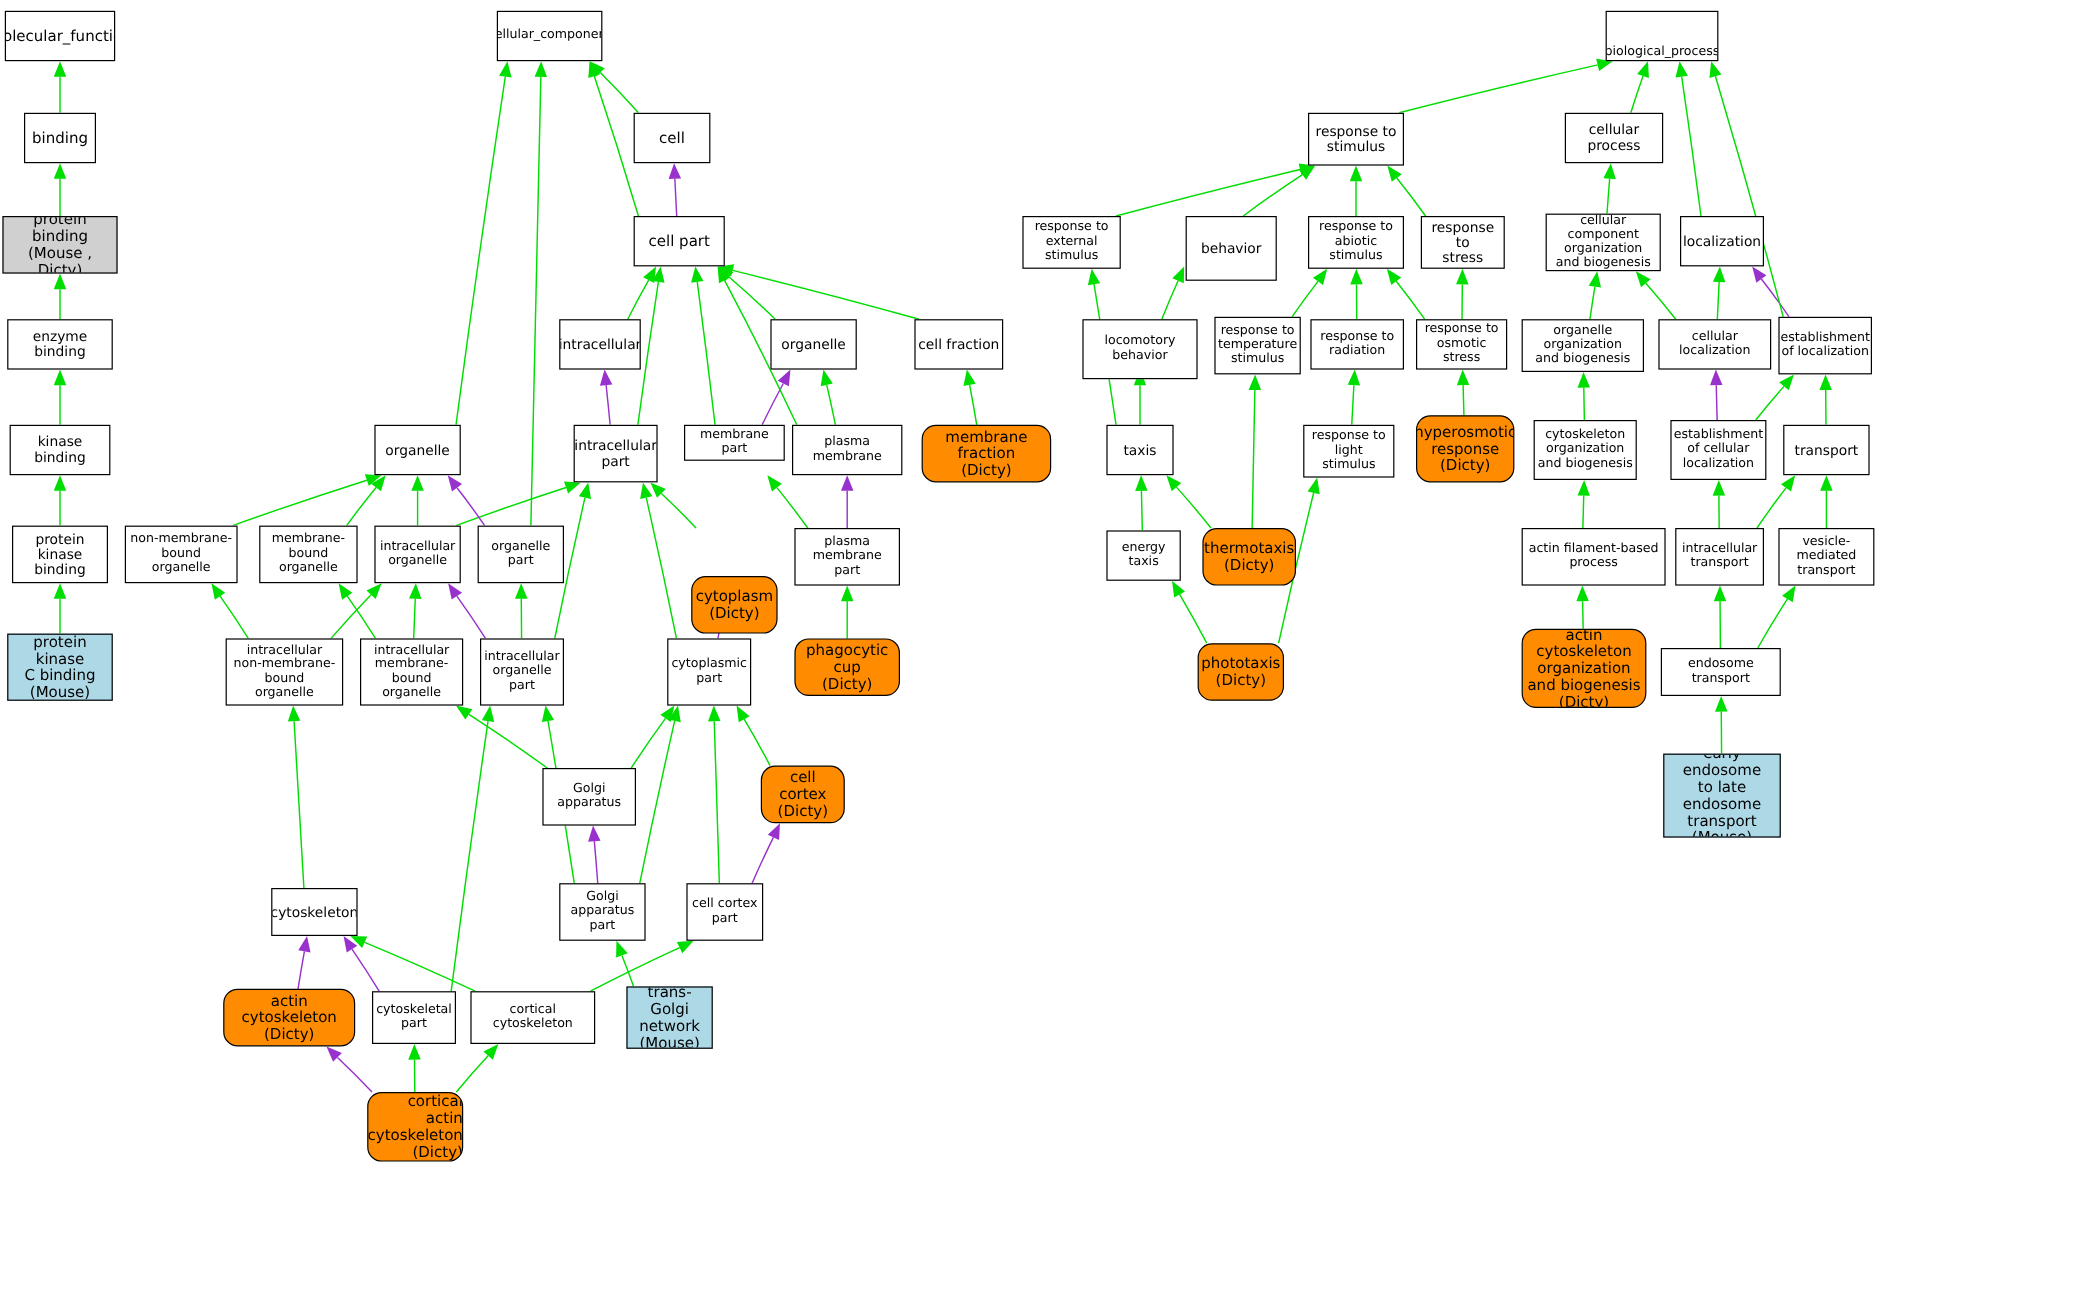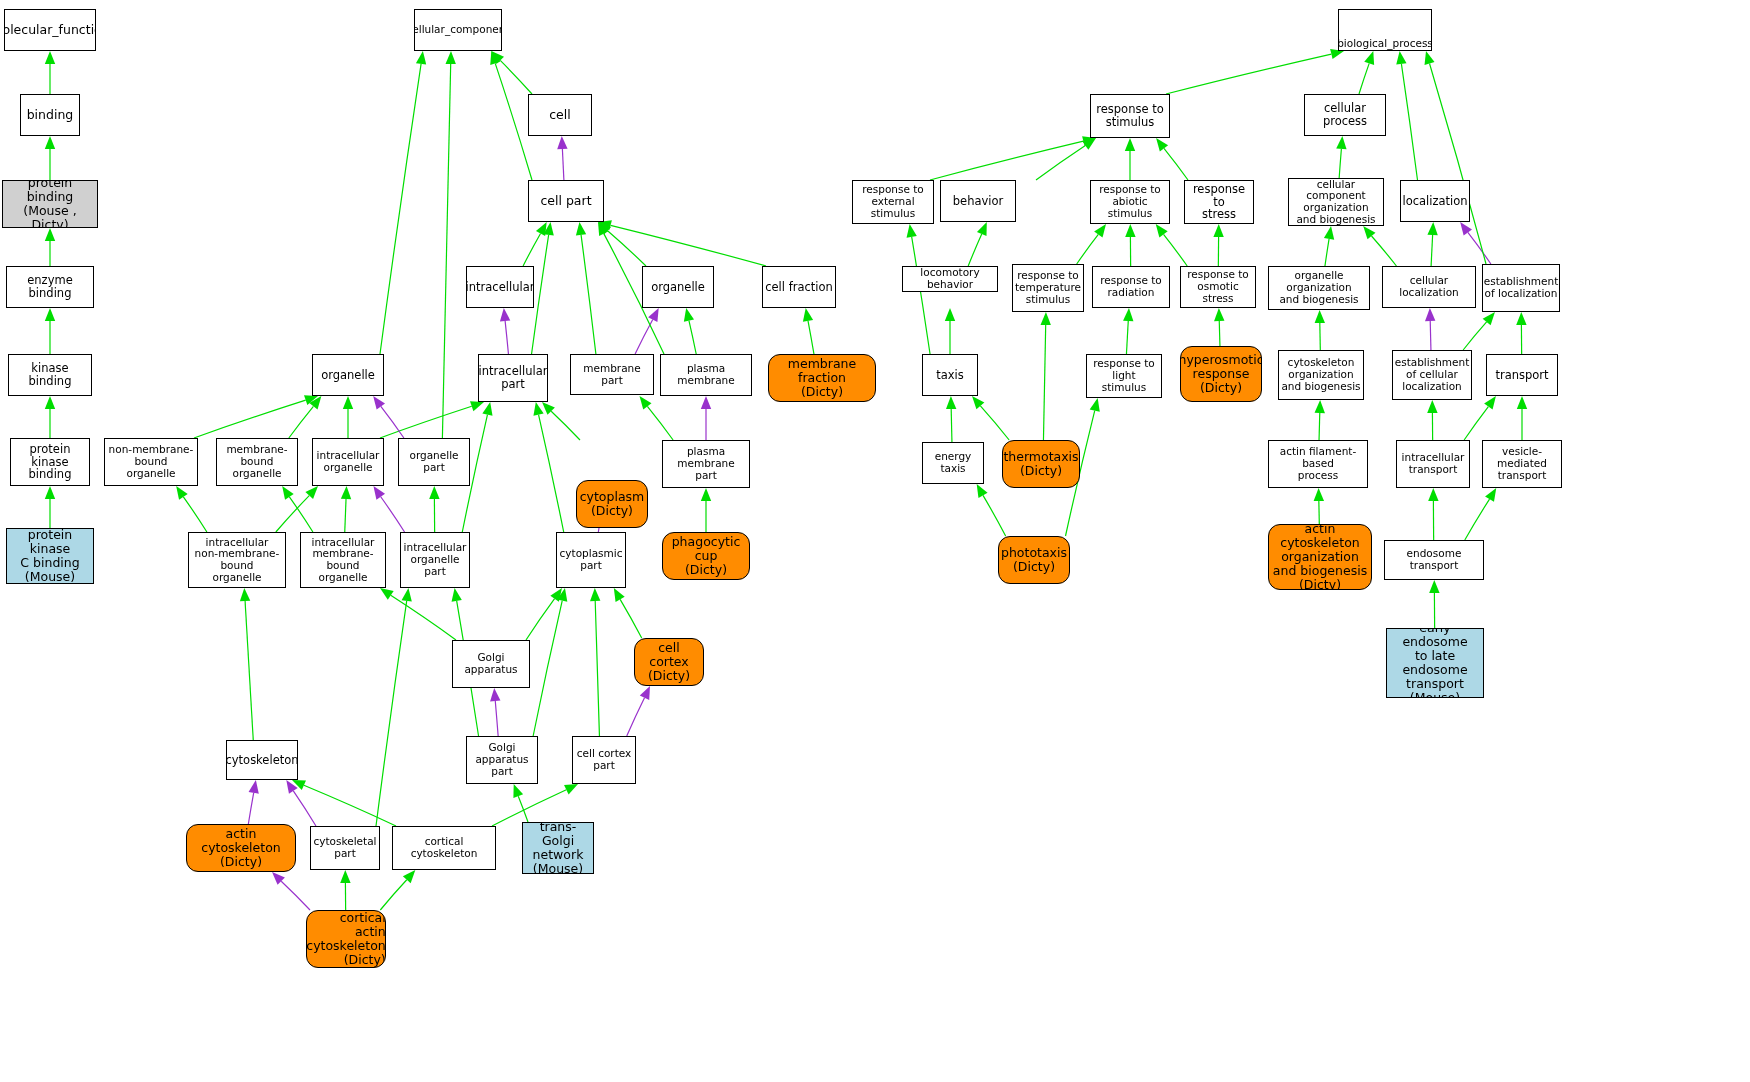--- a/index.html
+++ b/index.html
@@ -255,21 +255,21 @@
       </div>
       <div class="node t-white f11" style="left: 762px; top: 266px; width: 74px; height: 42px;">
         <span>cell fraction</span>
       </div>
       <div class="node t-white f11" style="left: 312px; top: 354px; width: 72px; height: 42px;">
         <span>organelle</span>
       </div>
       <div class="node t-white f11" style="left: 478px; top: 354px; width: 70px; height: 48px;">
         <span>intracellular<br>part</span>
       </div>
-      <div class="node t-white f10" style="left: 570px; top: 354px; width: 84px; height: 41px;">
+      <div class="node t-white f10" style="left: 570px; top: 354px; width: 84px; height: 30px;">
         <span>membrane part</span>
       </div>
       <div class="node t-white f10" style="left: 660px; top: 354px; width: 92px; height: 42px;">
         <span>plasma membrane</span>
       </div>
       <div class="node t-orange f12" style="left: 768px; top: 354px; width: 108px; height: 48px;">
         <span>membrane fraction<br>(Dicty)</span>
       </div>
       <div class="node t-white f10" style="left: 104px; top: 438px; width: 94px; height: 48px;">
         <span>non-membrane-bound<br>organelle</span>
@@ -339,36 +339,36 @@
       </div>
       <div class="node t-white f11" style="left: 1090px; top: 94px; width: 80px; height: 44px;">
         <span>response to<br>stimulus</span>
       </div>
       <div class="node t-white f11" style="left: 1304px; top: 94px; width: 82px; height: 42px;">
         <span>cellular process</span>
       </div>
       <div class="node t-white f10" style="left: 852px; top: 180px; width: 82px; height: 44px;">
         <span>response to<br>external stimulus</span>
       </div>
-      <div class="node t-white f11" style="left: 940px; top: 180px; width: 76px; height: 42px;">
+      <div class="node t-white f11" style="left: 988px; top: 180px; width: 76px; height: 54px;">
         <span>behavior</span>
       </div>
       <div class="node t-white f10" style="left: 1090px; top: 180px; width: 80px; height: 44px;">
         <span>response to<br>abiotic stimulus</span>
       </div>
       <div class="node t-white f11" style="left: 1184px; top: 180px; width: 70px; height: 44px;">
         <span>response to<br>stress</span>
       </div>
       <div class="node t-white f10" style="left: 1288px; top: 178px; width: 96px; height: 48px;">
         <span>cellular component<br>organization<br>and biogenesis</span>
       </div>
       <div class="node t-white f11" style="left: 1400px; top: 180px; width: 70px; height: 42px;">
         <span>localization</span>
       </div>
-      <div class="node t-white f10" style="left: 902px; top: 266px; width: 96px; height: 26px; justify-content: center;">
+      <div class="node t-white f10" style="left: 902px; top: 266px; width: 96px; height: 50px; justify-content: center;">
         <span>locomotory behavior</span>
       </div>
       <div class="node t-white f10" style="left: 1012px; top: 264px; width: 72px; height: 48px;">
         <span>response to<br>temperature<br>stimulus</span>
       </div>
       <div class="node t-white f10" style="left: 1092px; top: 266px; width: 78px; height: 42px;">
         <span>response to<br>radiation</span>
       </div>
       <div class="node t-white f10" style="left: 1180px; top: 266px; width: 76px; height: 42px;">
         <span>response to<br>osmotic stress</span>
@@ -399,21 +399,21 @@
       </div>
       <div class="node t-white f11" style="left: 1486px; top: 354px; width: 72px; height: 42px;">
         <span>transport</span>
       </div>
       <div class="node t-white f10" style="left: 922px; top: 442px; width: 62px; height: 42px;">
         <span>energy taxis</span>
       </div>
       <div class="node t-orange f12" style="left: 1002px; top: 440px; width: 78px; height: 48px;">
         <span>thermotaxis<br>(Dicty)</span>
       </div>
-      <div class="node t-white f10" style="left: 1268px; top: 440px; width: 100px; height: 48px;">
+      <div class="node t-white f10" style="left: 1268px; top: 440px; width: 120px; height: 48px;">
         <span>actin filament-based<br>process</span>
       </div>
       <div class="node t-white f10" style="left: 1396px; top: 440px; width: 74px; height: 48px;">
         <span>intracellular<br>transport</span>
       </div>
       <div class="node t-white f10" style="left: 1482px; top: 440px; width: 80px; height: 48px;">
         <span>vesicle-mediated<br>transport</span>
       </div>
       <div class="node t-orange f12" style="left: 998px; top: 536px; width: 72px; height: 48px;">
         <span>phototaxis<br>(Dicty)</span>

